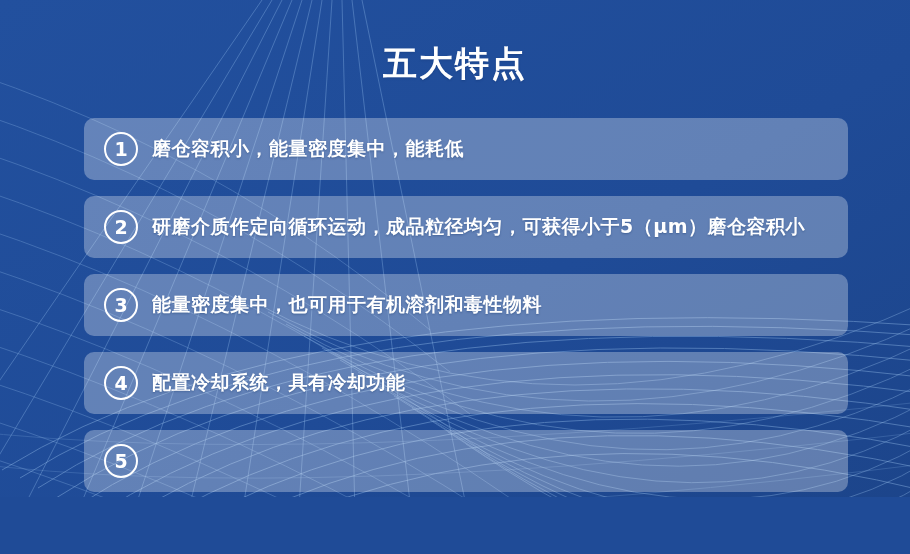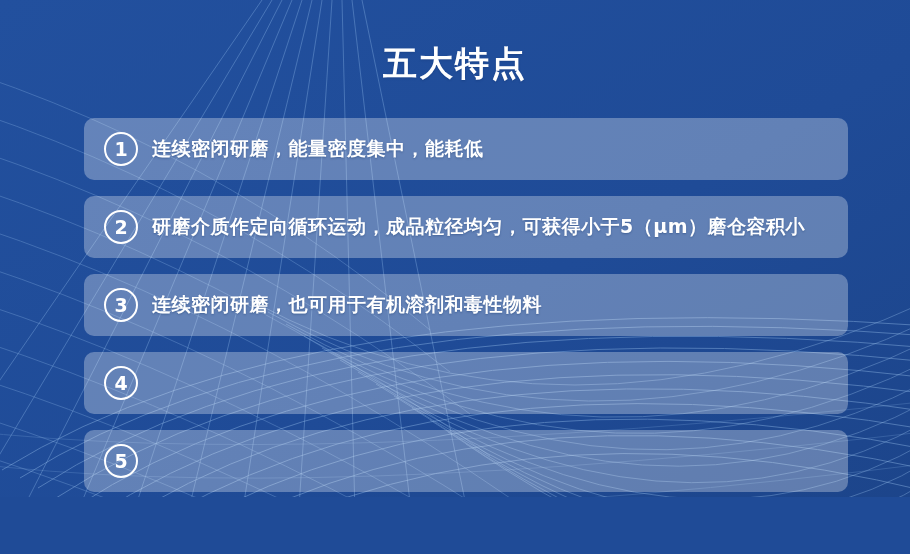--- a/index.html
+++ b/index.html
@@ -164,35 +164,36 @@
       <path d="M-40 526 Q 300 578 940 494"></path>
     </g>
   </svg>
 
   <div class="title">五大特点</div>
 
   <div class="list">
 
     <div class="row">
       <div class="badge">1</div>
-      <div class="row-text">连续密闭研磨，能量密度集中，能耗低</div>
+      <div class="row-text">磨仓容积小，能量密度集中，能耗低</div>
     </div>
 
     <div class="row">
       <div class="badge">2</div>
       <div class="row-text">研磨介质作定向循环运动，成品粒径均匀，可获得小于5（μm）磨仓容积小</div>
     </div>
 
     <div class="row">
       <div class="badge">3</div>
-      <div class="row-text">连续密闭研磨，也可用于有机溶剂和毒性物料</div>
+      <div class="row-text">能量密度集中，也可用于有机溶剂和毒性物料</div>
     </div>
 
     <div class="row">
       <div class="badge">4</div>
+      <div class="row-text">配置冷却系统，具有冷却功能</div>
     </div>
 
     <div class="row">
       <div class="badge">5</div>
     </div>
 
   </div>
 </div>
 
 </body></html>

